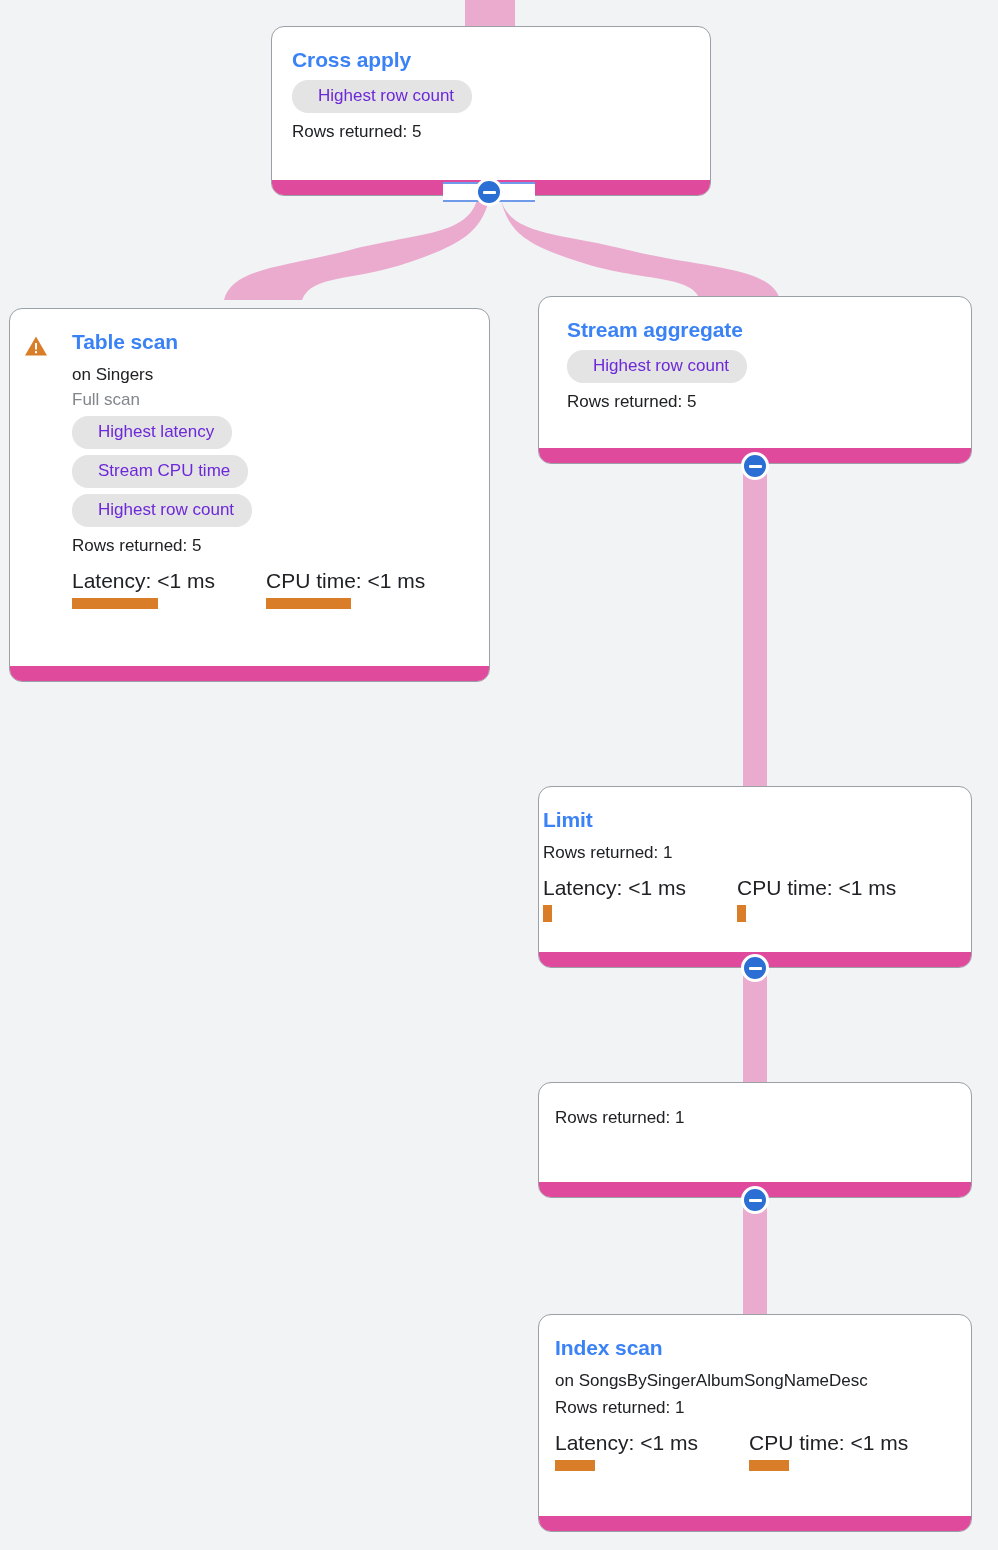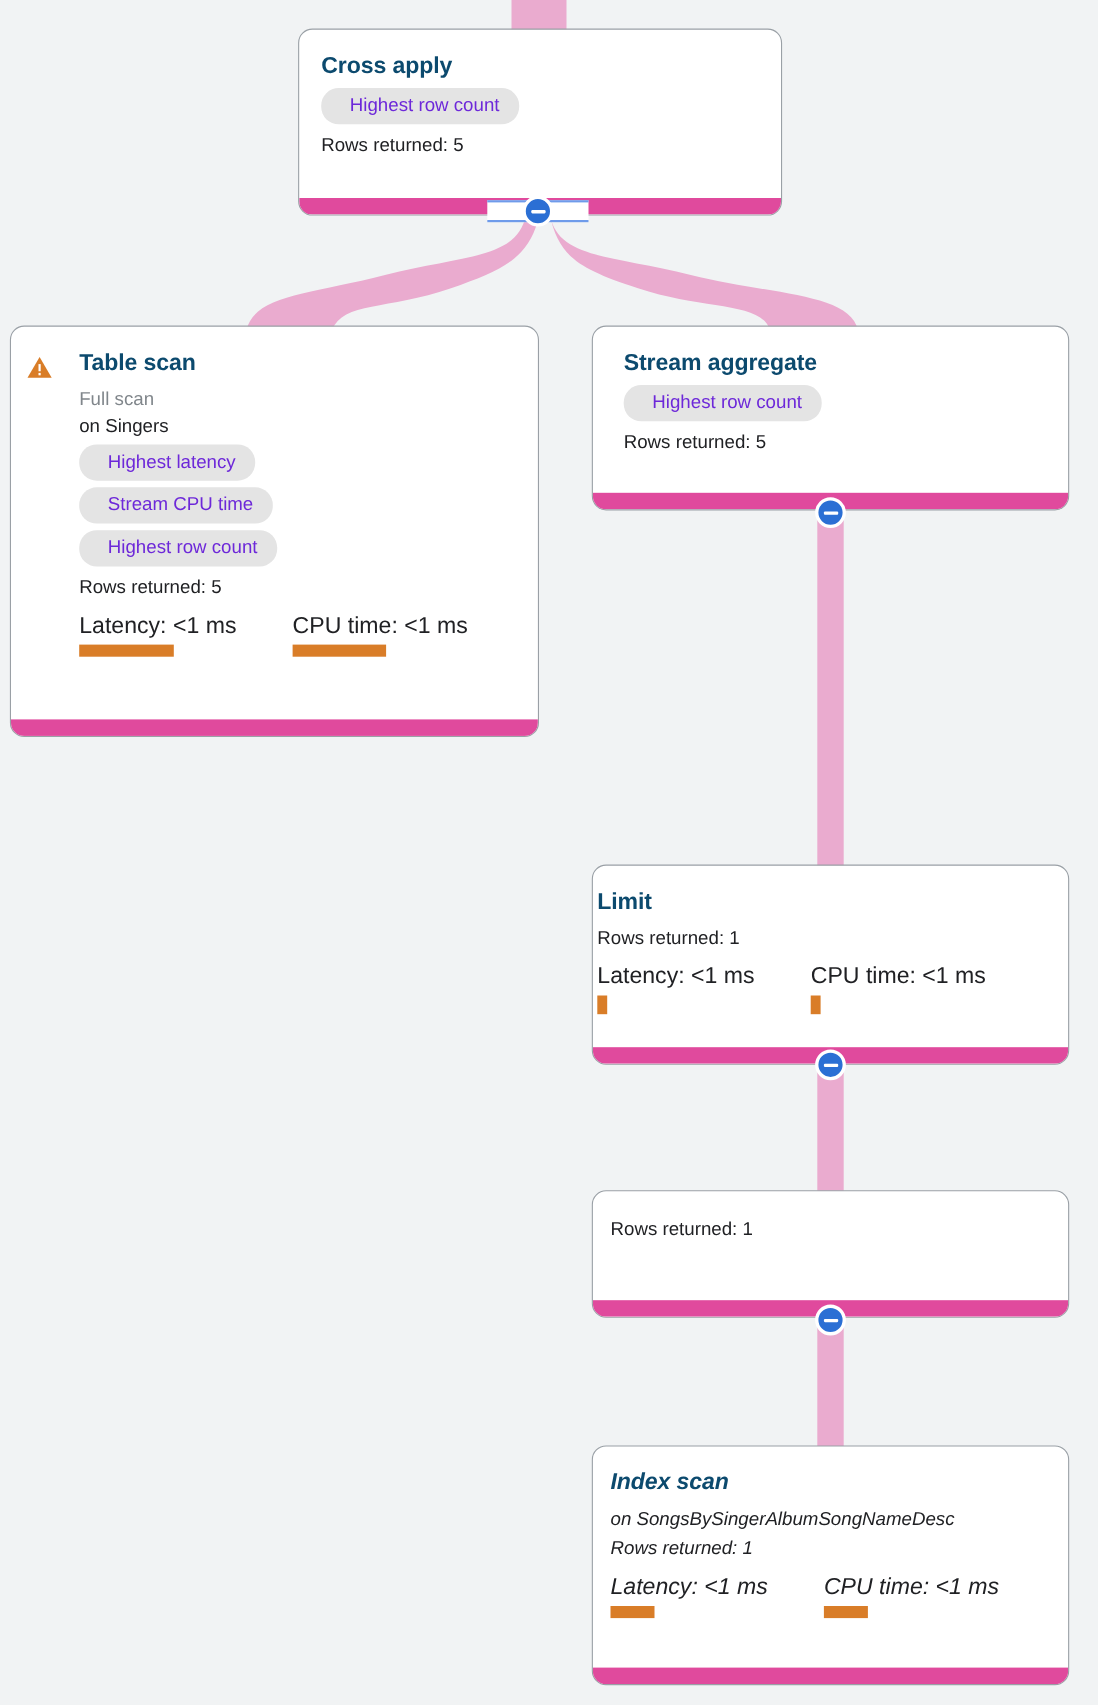--- a/index.html
+++ b/index.html
@@ -55,21 +55,21 @@
   }
   .node-footer {
     flex: 0 0 auto;
     height: 15px;
     background: #e04a9d;
   }
 
   .node-title {
     font-size: 21px;
     font-weight: bold;
-    color: #0c4a6e;
+    color: #3b82f6;
     letter-spacing: -0.1px;
     line-height: 26px;
     margin-bottom: 7px;
   }
   .node-sub {
     font-size: 17px;
     color: #202124;
     line-height: 25px;
   }
   .node-sub.muted {
@@ -192,33 +192,33 @@
           <span class="chip">Highest row count</span>
         </div>
         <div class="node-rows">Rows returned: 5</div>
       </div>
     </div>
     <div class="node-footer"></div>
   </div>
   <div class="toggle-rail" style="left:443px; top:182px; width:92px;"></div>
   <div class="toggle" style="left:475px; top:178px;"></div>
 
-  <div class="node" style="left:9px; top:296px; width:481px; height:374px;">
+  <div class="node" style="left:9px; top:308px; width:481px; height:374px;">
     <div class="node-body" style="padding-left:14px;">
       <div class="warn-slot">
         <svg class="warn-icon" width="24" height="22" viewBox="0 0 24 22">
           <path d="M12 1.5 L23 20.5 L1 20.5 Z" fill="#d97d28"></path>
           <rect x="11" y="8" width="2" height="6.5" fill="#ffffff"></rect>
           <rect x="11" y="16" width="2" height="2.2" fill="#ffffff"></rect>
         </svg>
       </div>
       <div class="node-content">
         <div class="node-title">Table scan</div>
+        <div class="node-sub">on Singers</div>
         <div class="node-sub muted">Full scan</div>
-        <div class="node-sub">on Singers</div>
         <div class="chips">
           <span class="chip">Highest latency</span>
           <span class="chip">Stream CPU time</span>
           <span class="chip">Highest row count</span>
         </div>
         <div class="node-rows">Rows returned: 5</div>
         <div class="metrics">
           <div class="metric">
             <div class="metric-label">Latency: &lt;1 ms</div>
             <div class="metric-bar" style="width:86px;"></div>
@@ -272,21 +272,21 @@
     <div class="node-body" style="padding-left:16px;">
       <div class="node-content">
         <div class="node-rows">Rows returned: 1</div>
       </div>
     </div>
     <div class="node-footer"></div>
   </div>
   <div class="toggle" style="left:741px; top:1186px;"></div>
 
   <div class="node" style="left:538px; top:1314px; width:434px; height:218px;">
-    <div class="node-body" style="padding-left:16px;font-style:italic;">
+    <div class="node-body" style="padding-left:16px;">
       <div class="node-content">
         <div class="node-title">Index scan</div>
         <div class="node-sub">on SongsBySingerAlbumSongNameDesc</div>
         <div class="node-rows">Rows returned: 1</div>
         <div class="metrics">
           <div class="metric">
             <div class="metric-label">Latency: &lt;1 ms</div>
             <div class="metric-bar" style="width:40px;"></div>
           </div>
           <div class="metric">

